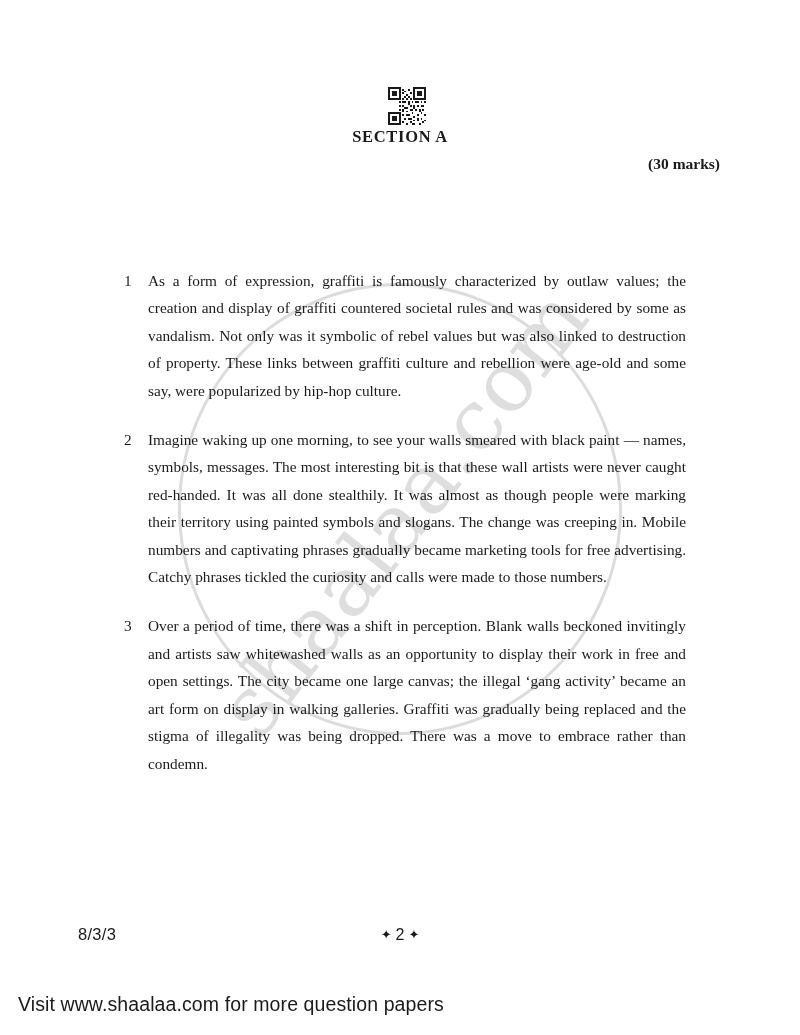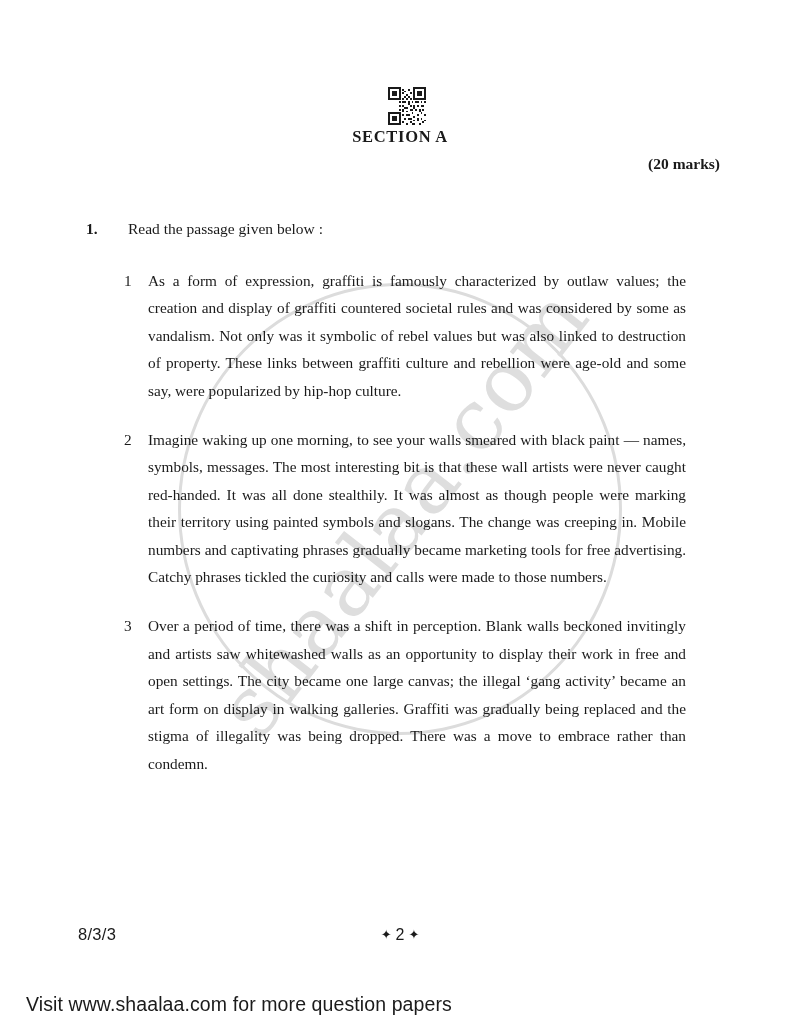--- a/index.html
+++ b/index.html
@@ -199,21 +199,20 @@
     background: #ffffff;
   }
   #site-banner-text {
     position: absolute;
     left: 18px;
     top: 20px;
     font-family: "Liberation Sans", sans-serif;
     font-size: 19.5px;
     color: #1b1b1b;
     letter-spacing: 0.1px;
-    margin-left: 8px;
   }
 </style>
 </head>
 <body>
 
 <div id="page-sheet">
 
   <div id="watermark">
     <div class="wm-ring"></div>
     <div class="wm-text">shaalaa.com</div>
@@ -296,26 +295,23 @@
             <rect x="13" y="20" width="2" height="1"></rect>
           <rect x="17" y="20" width="1" height="1"></rect>
             <rect x="19" y="19" width="1" height="1"></rect>
         </g>
       </svg>
     </div>
 
     <div id="section-heading" class="heading-block">SECTION A</div>
 
     <div id="subsection-row">
-      <div id="marks-label">(20 marks)</div>
+      <div id="marks-label">(30 marks)</div>
     </div>
 
-    <div id="question-1">
-      <span class="q-num">1.</span><span class="q-text">Read the passage given below :</span>
-    </div>
 
     <div id="passage">
       <div class="para">
         <span class="para-num">1</span>
         <span class="para-body">As a form of expression, graffiti is famously characterized by outlaw values; the creation and display of graffiti countered societal rules and was considered by some as vandalism. Not only was it symbolic of rebel values but was also linked to destruction of property. These links between graffiti culture and rebellion were age-old and some say, were popularized by hip-hop culture.</span>
       </div>
       <div class="para">
         <span class="para-num">2</span>
         <span class="para-body">Imagine waking up one morning, to see your walls smeared with black paint — names, symbols, messages. The most interesting bit is that these wall artists were never caught red-handed. It was all done stealthily. It was almost as though people were marking their territory using painted symbols and slogans. The change was creeping in. Mobile numbers and captivating phrases gradually became marketing tools for free advertising. Catchy phrases tickled the curiosity and calls were made to those numbers.</span>
       </div>

